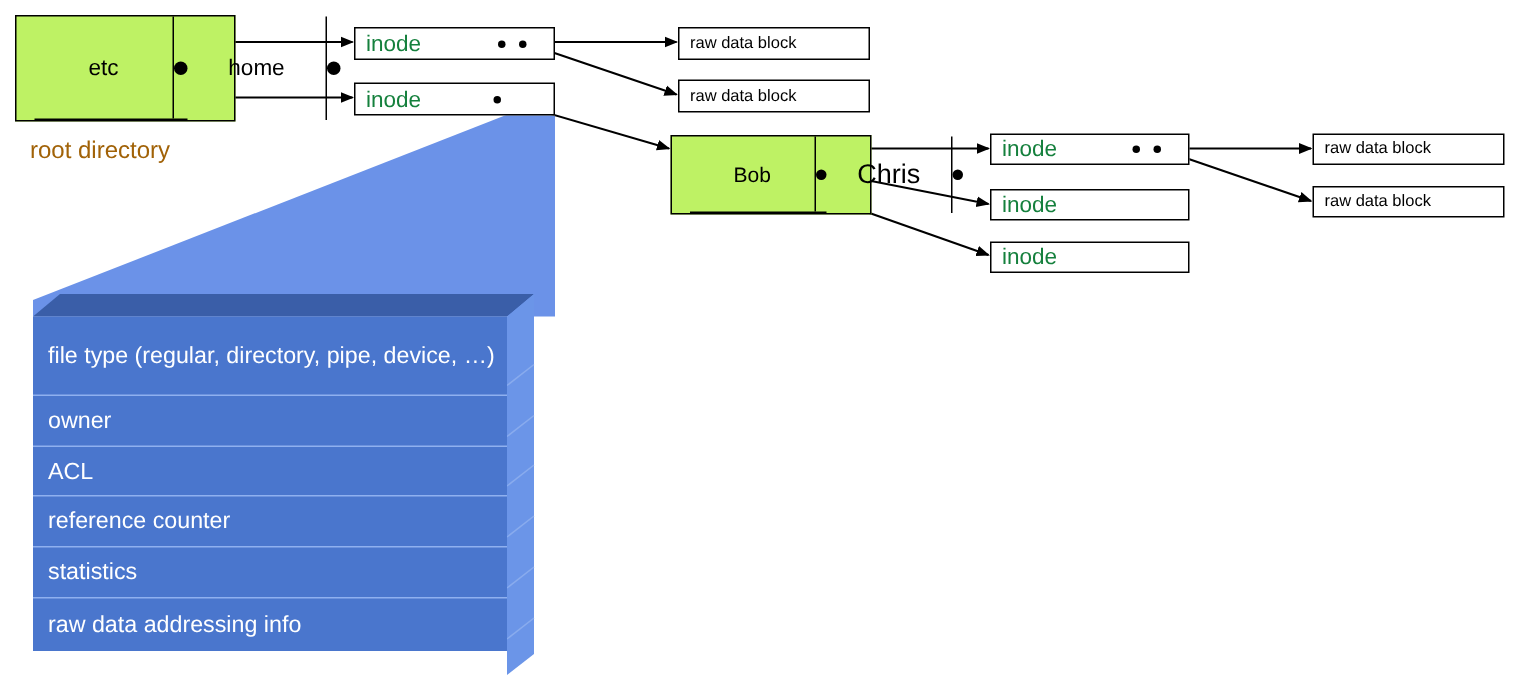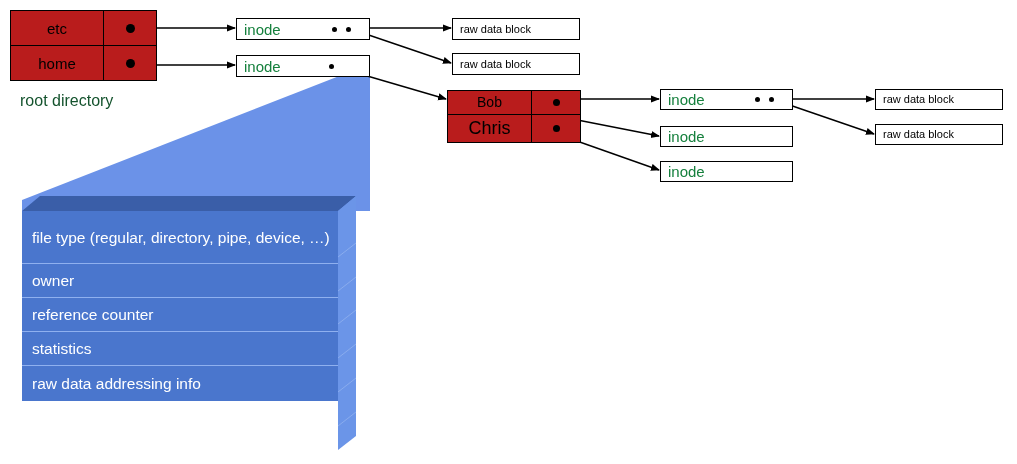--- a/index.html
+++ b/index.html
@@ -34,24 +34,25 @@
   }
   .box-label {
     white-space: nowrap;
   }
 
   
   .dir-table {
     position: absolute;
     box-sizing: border-box;
     border: 1.4px solid #000000;
-    background: #b91c1c;
+    background: #bef264;
     z-index: 5;
     display: flex;
-    flex-direction: column;
+    flex-direction: row;
+    padding-left: 12px;
   }
   .dir-row {
     display: flex;
     flex: 1 1 auto;
     box-sizing: border-box;
     border-bottom: 1.4px solid #000000;
   }
   .dir-row:last-child { border-bottom: none; }
   .dir-name {
     box-sizing: border-box;
@@ -110,21 +111,21 @@
   }
 
   .rdb {
     justify-content: flex-start;
   }
   .rdb .box-label { padding-left: 7px; }
 
   .caption {
     position: absolute;
     font-size: 16px;
-    color: #14532d;
+    color: #a16207;
     white-space: nowrap;
     z-index: 6;
   }
 
   
   #arrows {
     position: absolute;
     left: 0; top: 0;
     width: 1017px;
     height: 464px;
@@ -296,20 +297,23 @@
       </g>
     </svg>
 
     <div class="panel-front" style="left:0; top:15px; width:316px; background:#4a76cd;">
       <div class="panel-row" style="height:52px; align-items:center;">
         <span style="display:block;">file type (regular, directory, pipe, device, …)</span>
       </div>
       <div class="panel-row" style="height:34px;">
         <span>owner</span>
       </div>
+      <div class="panel-row" style="height:33px;">
+        <span>ACL</span>
+      </div>
       <div class="panel-row" style="height:34px;">
         <span>reference counter</span>
       </div>
       <div class="panel-row" style="height:34px;">
         <span>statistics</span>
       </div>
       <div class="panel-row" style="height:36px;">
         <span>raw data addressing info</span>
       </div>
     </div>

